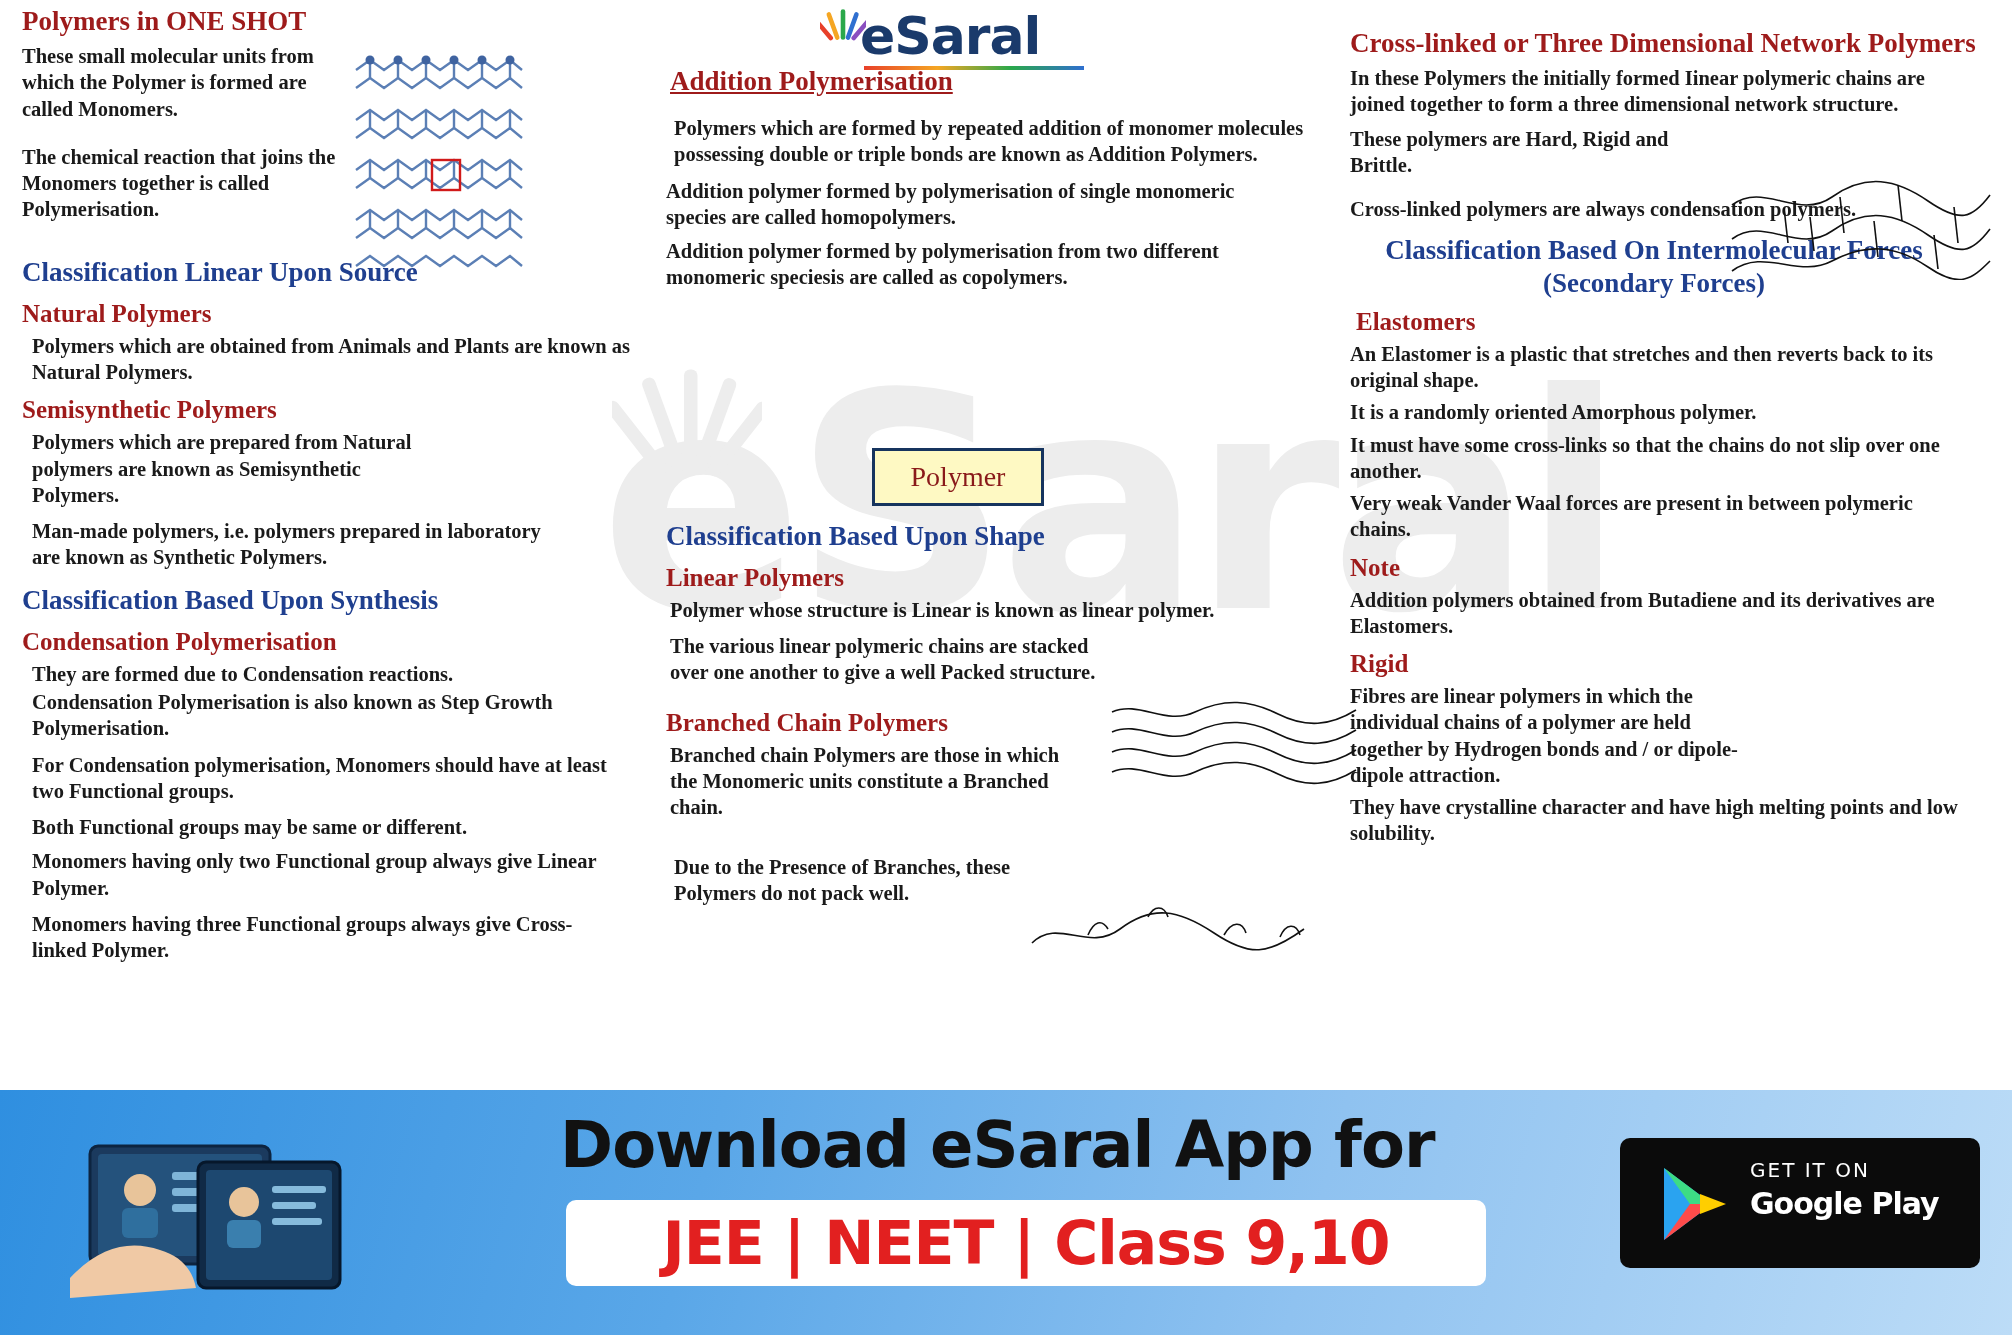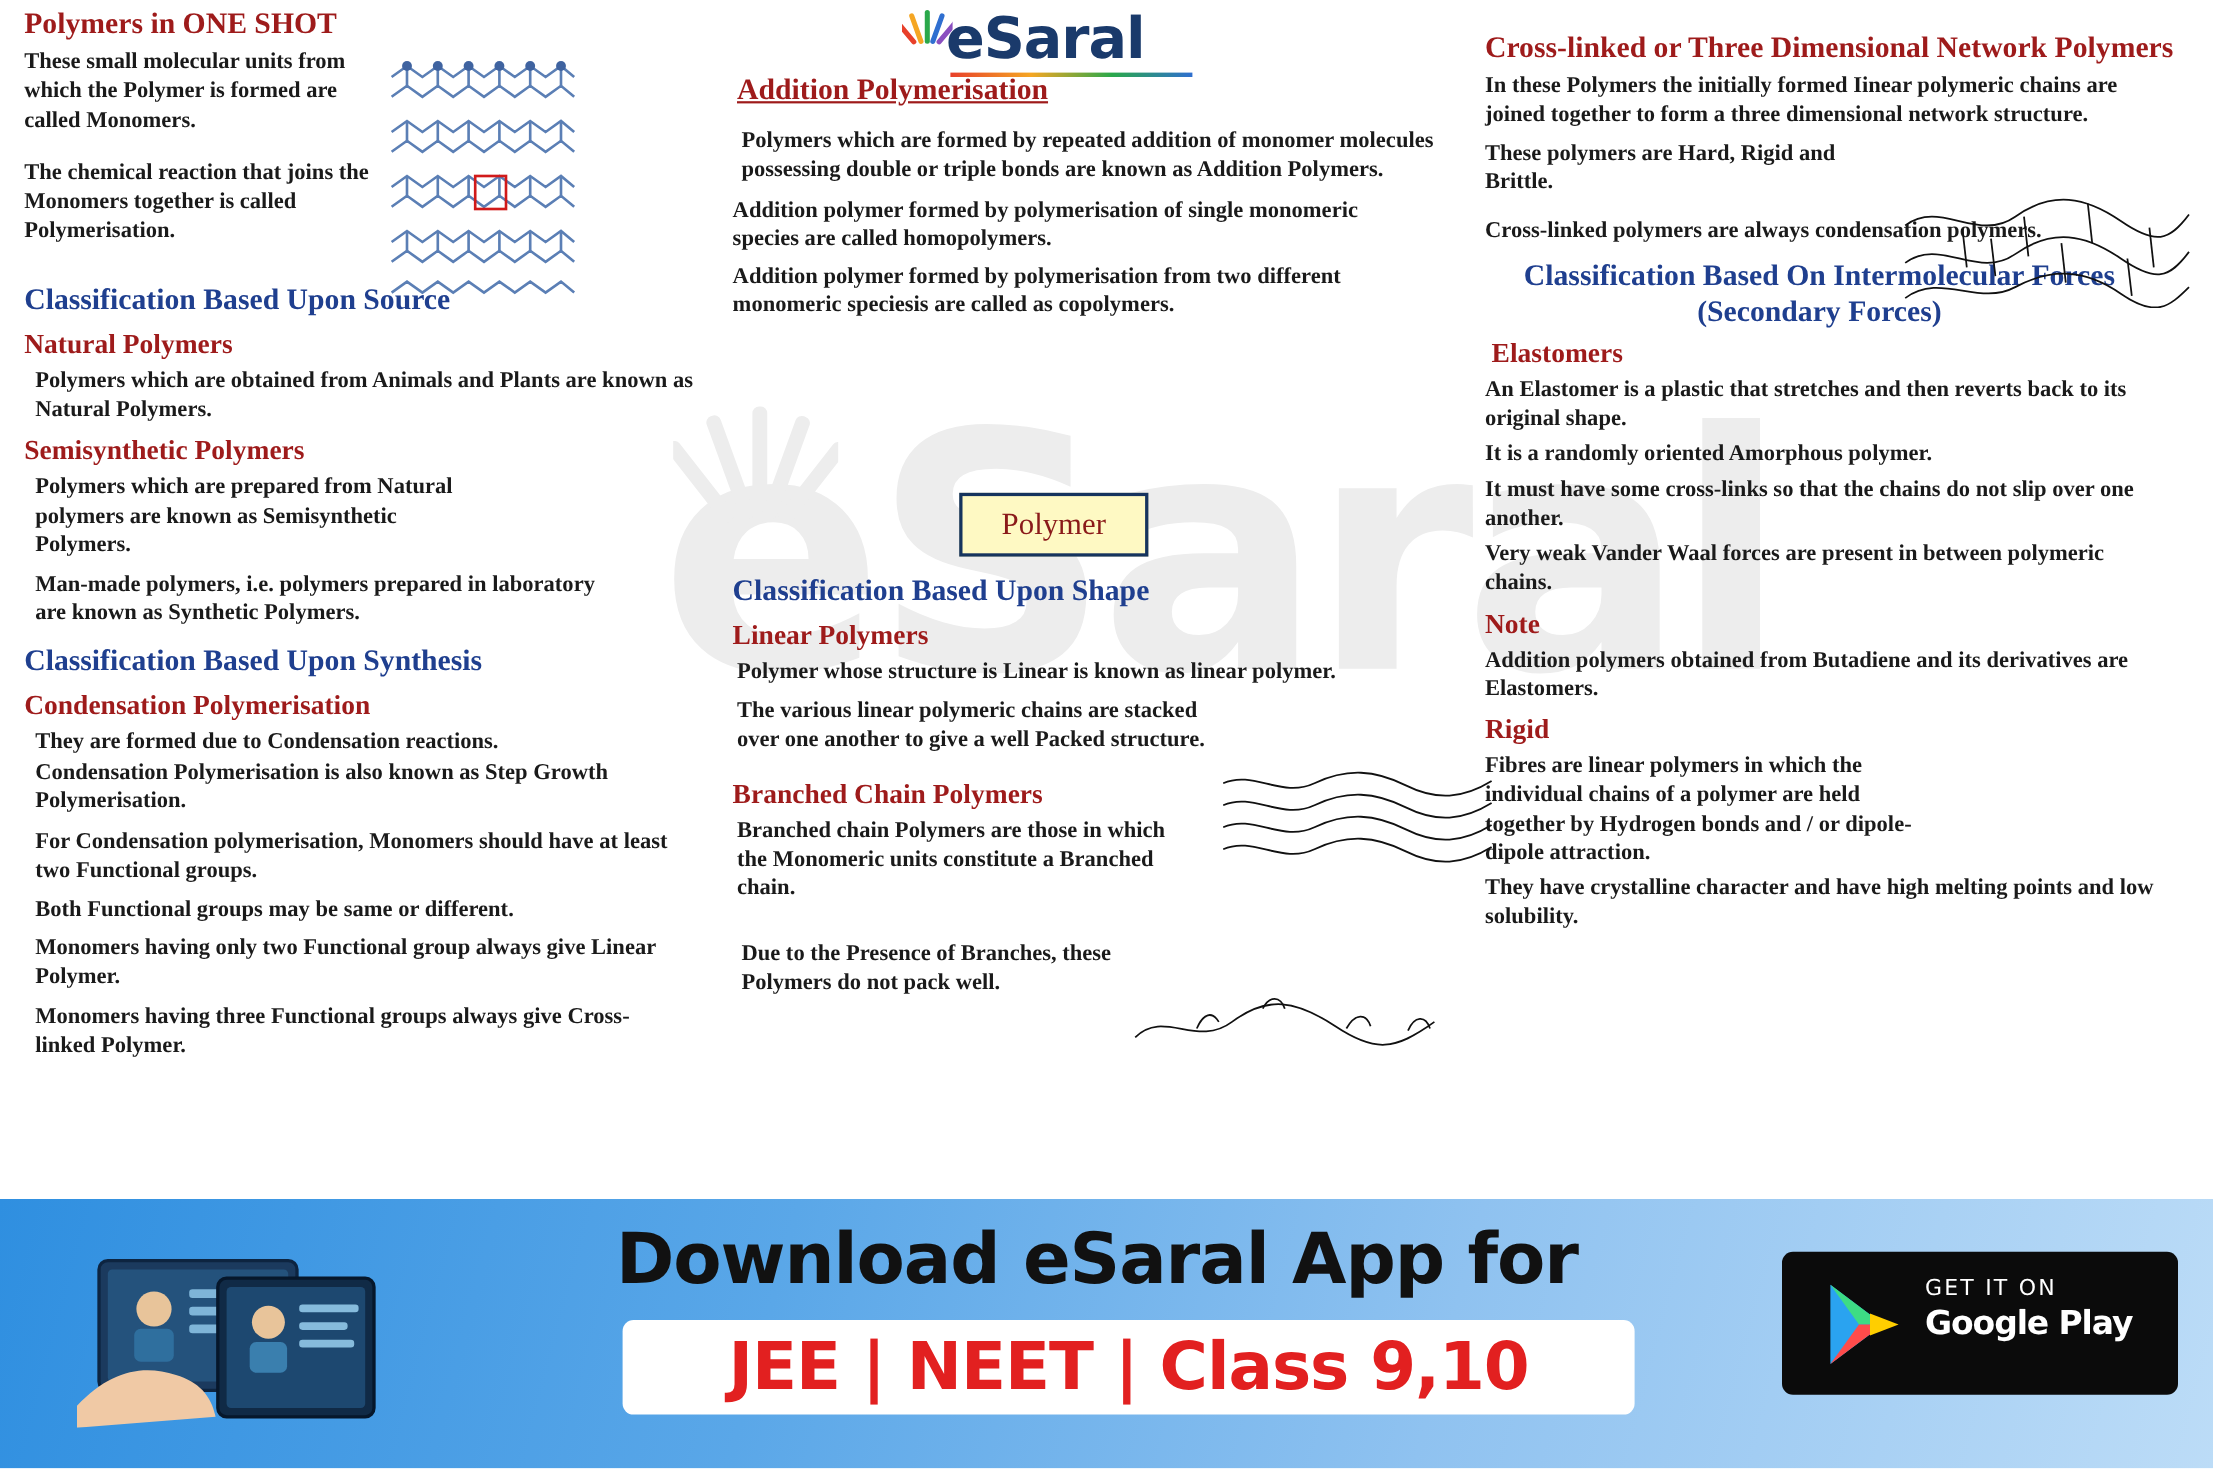--- a/index.html
+++ b/index.html
@@ -162,21 +162,21 @@
       <span class="e">e</span><span class="s">Saral</span>
     </div>
     <div class="underline"></div>
   </div>
 
   <div class="col" id="col-left">
     <h2 class="hd-red">Polymers in ONE SHOT</h2>
     <p class="body" style="width:330px;">These small molecular units from which the Polymer is formed are called Monomers.</p>
     <p class="body" style="width:330px;margin-top:22px;">The chemical reaction that joins the Monomers together is called Polymerisation.</p>
 
-    <h2 class="hd-blue" style="margin-top:34px;">Classification Based Upon Source</h2>
+    <h2 class="hd-blue" style="margin-top:34px;">Classification Linear Upon Source</h2>
 
     <h3 class="sub-red">Natural Polymers</h3>
     <p class="body indent">Polymers which are obtained from Animals and Plants are known as Natural Polymers.</p>
 
     <h3 class="sub-red">Semisynthetic Polymers</h3>
     <p class="body indent" style="width:410px;">Polymers which are prepared from Natural polymers are known as Semisynthetic Polymers.</p>
     <p class="body indent" style="width:520px;">Man-made polymers, i.e. polymers prepared in laboratory are known as Synthetic Polymers.</p>
 
     <h2 class="hd-blue">Classification Based Upon Synthesis</h2>
     <h3 class="sub-red">Condensation Polymerisation</h3>

